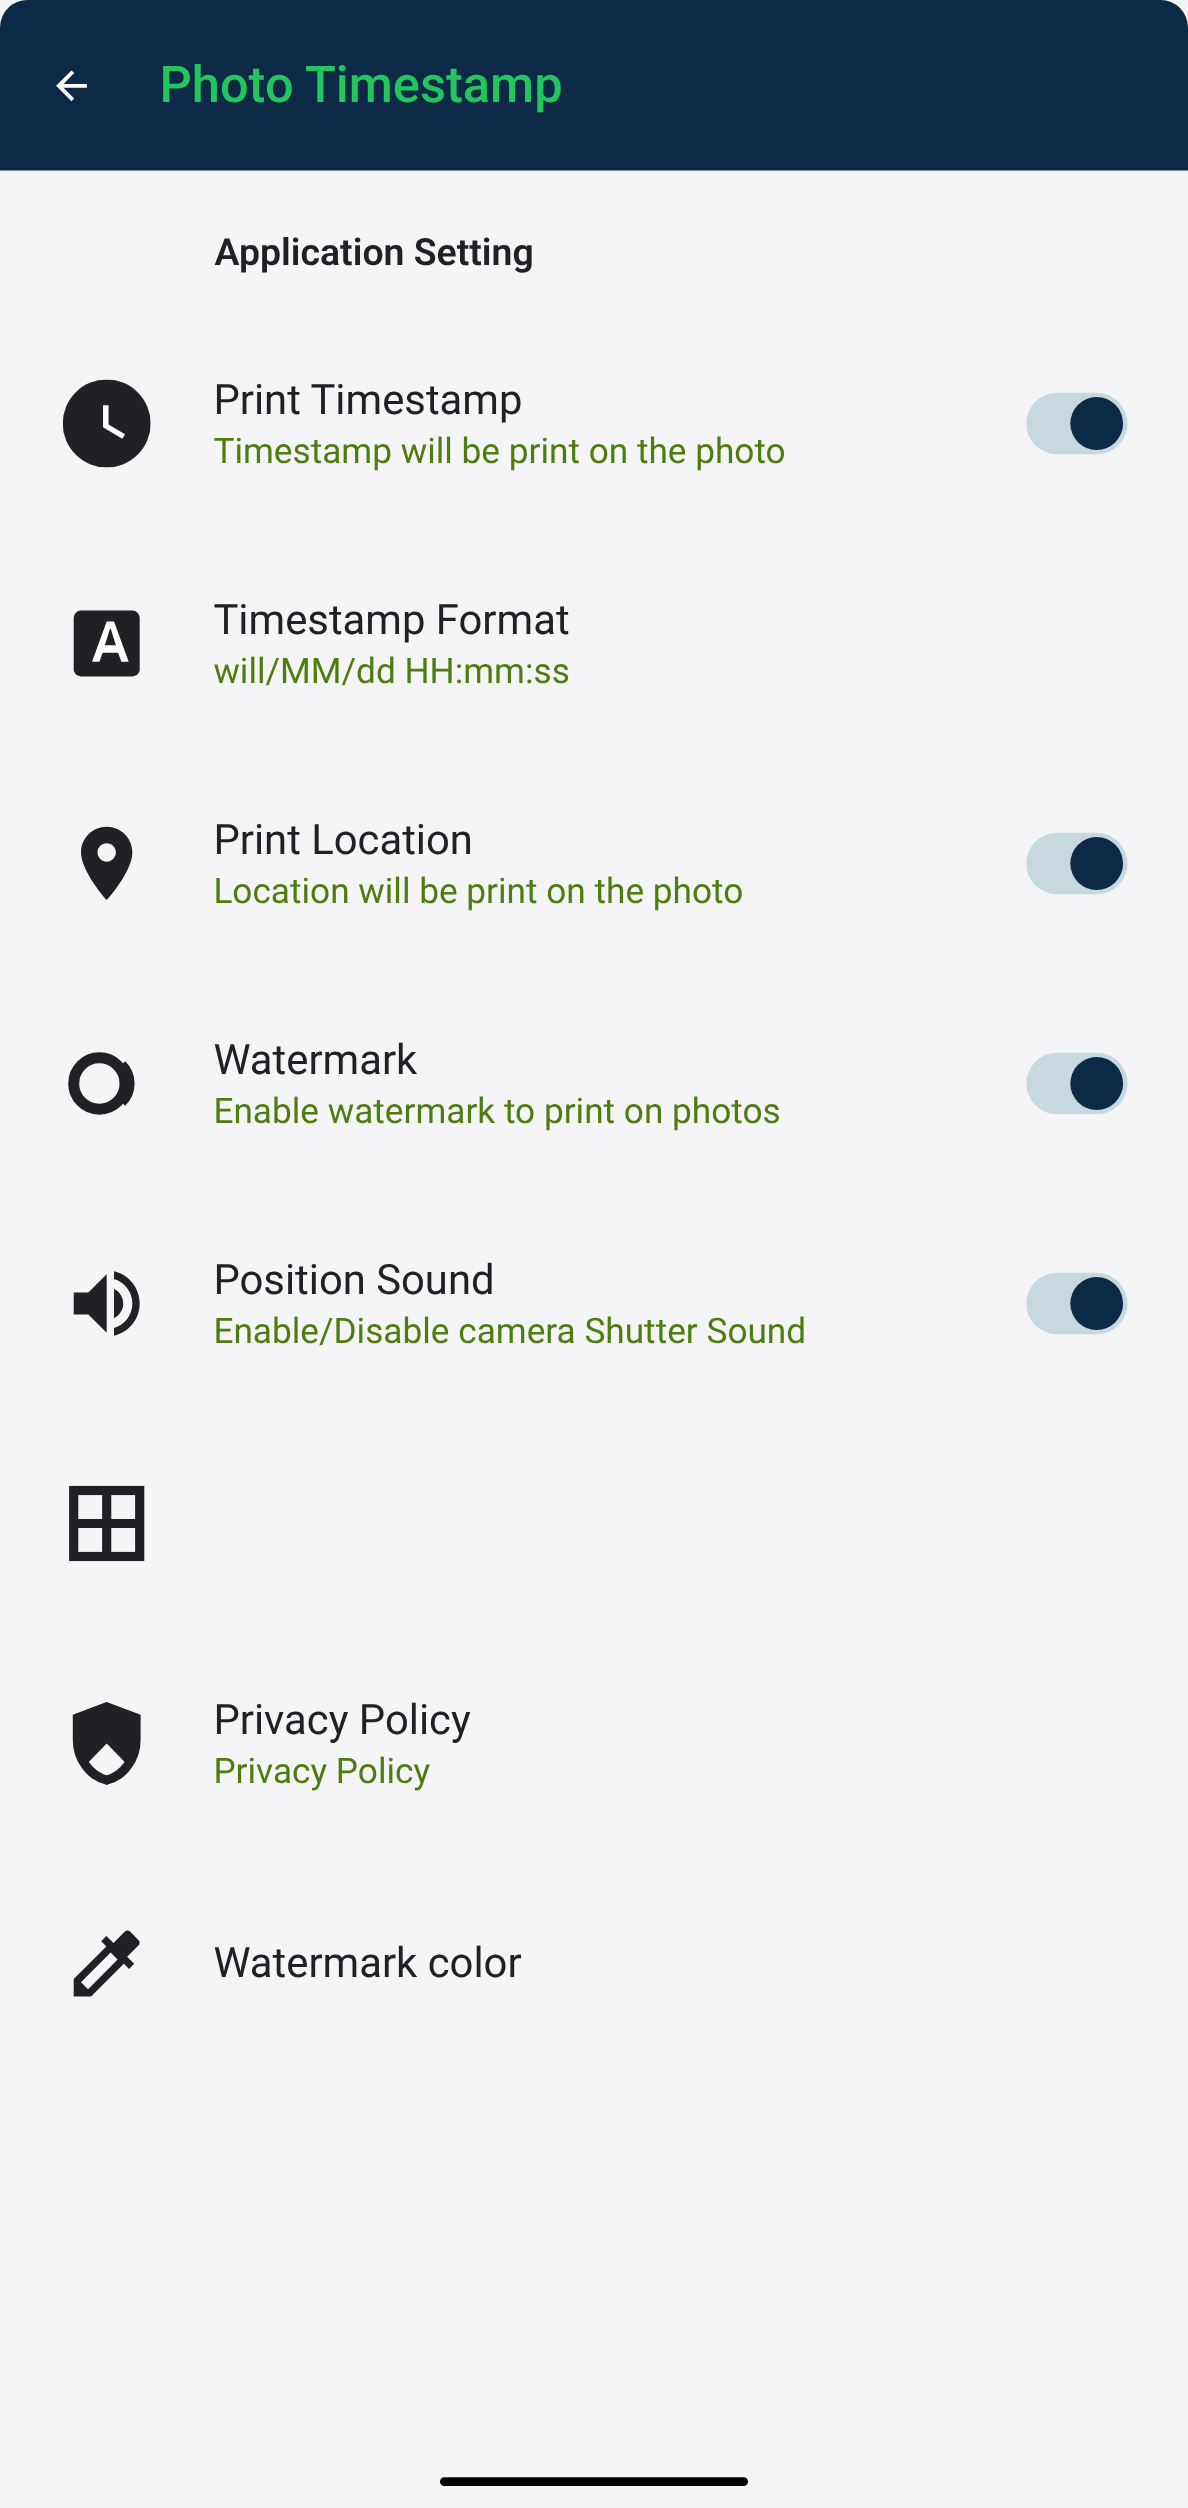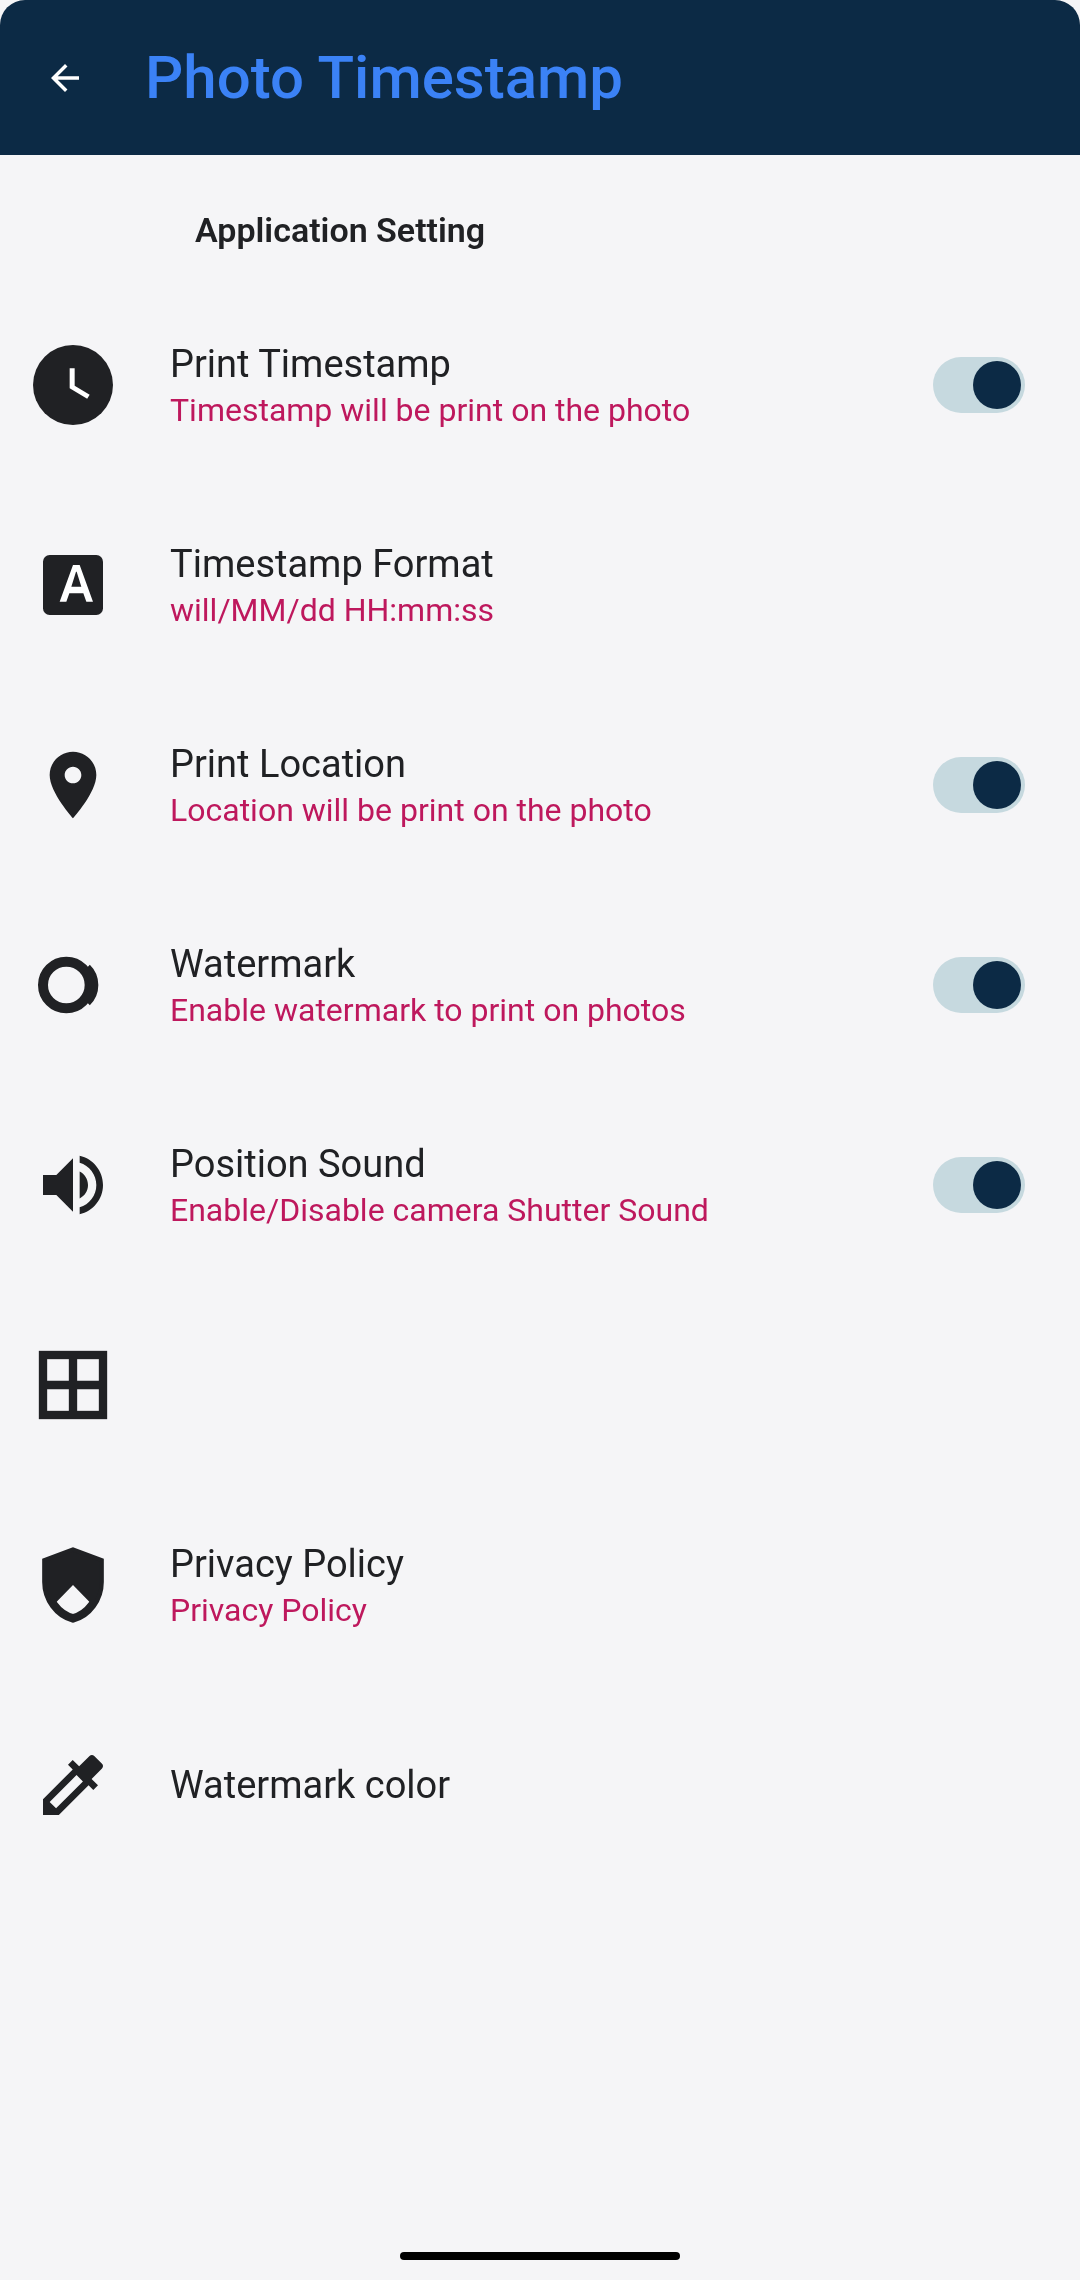--- a/index.html
+++ b/index.html
@@ -29,37 +29,37 @@
       align-items: center;
       justify-content: center;
       margin-right: 55px;
     }
     .back-icon svg {
       width: 42px;
       height: 42px;
       fill: #fff;
     }
     .header-title {
-      color: #3b82f6;
-      font-size: 60px;
+      color: #22c55e;
+      font-size: 46px;
       font-weight: 500;
     }
     .content {
       padding: 0;
     }
     .section-header {
       font-size: 34px;
       font-weight: 600;
       color: #202124;
       padding: 55px 86px 35px 195px;
     }
     .setting-item {
       display: flex;
       align-items: center;
-      padding: 30px 55px 30px 31px;
+      padding: 30px 55px 30px 55px;
       min-height: 200px;
     }
     .setting-icon {
       width: 84px;
       height: 84px;
       display: flex;
       align-items: center;
       justify-content: center;
       margin-right: 55px;
       flex-shrink: 0;
@@ -74,21 +74,21 @@
       flex-direction: column;
       gap: 5px;
     }
     .setting-title {
       font-size: 38px;
       color: #202124;
       font-weight: 400;
     }
     .setting-subtitle {
       font-size: 32px;
-      color: #be185d;
+      color: #4d7c0f;
       font-weight: 400;
     }
     .toggle {
       width: 92px;
       height: 56px;
       background: #c6d9df;
       border-radius: 28px;
       position: relative;
       flex-shrink: 0;
     }

